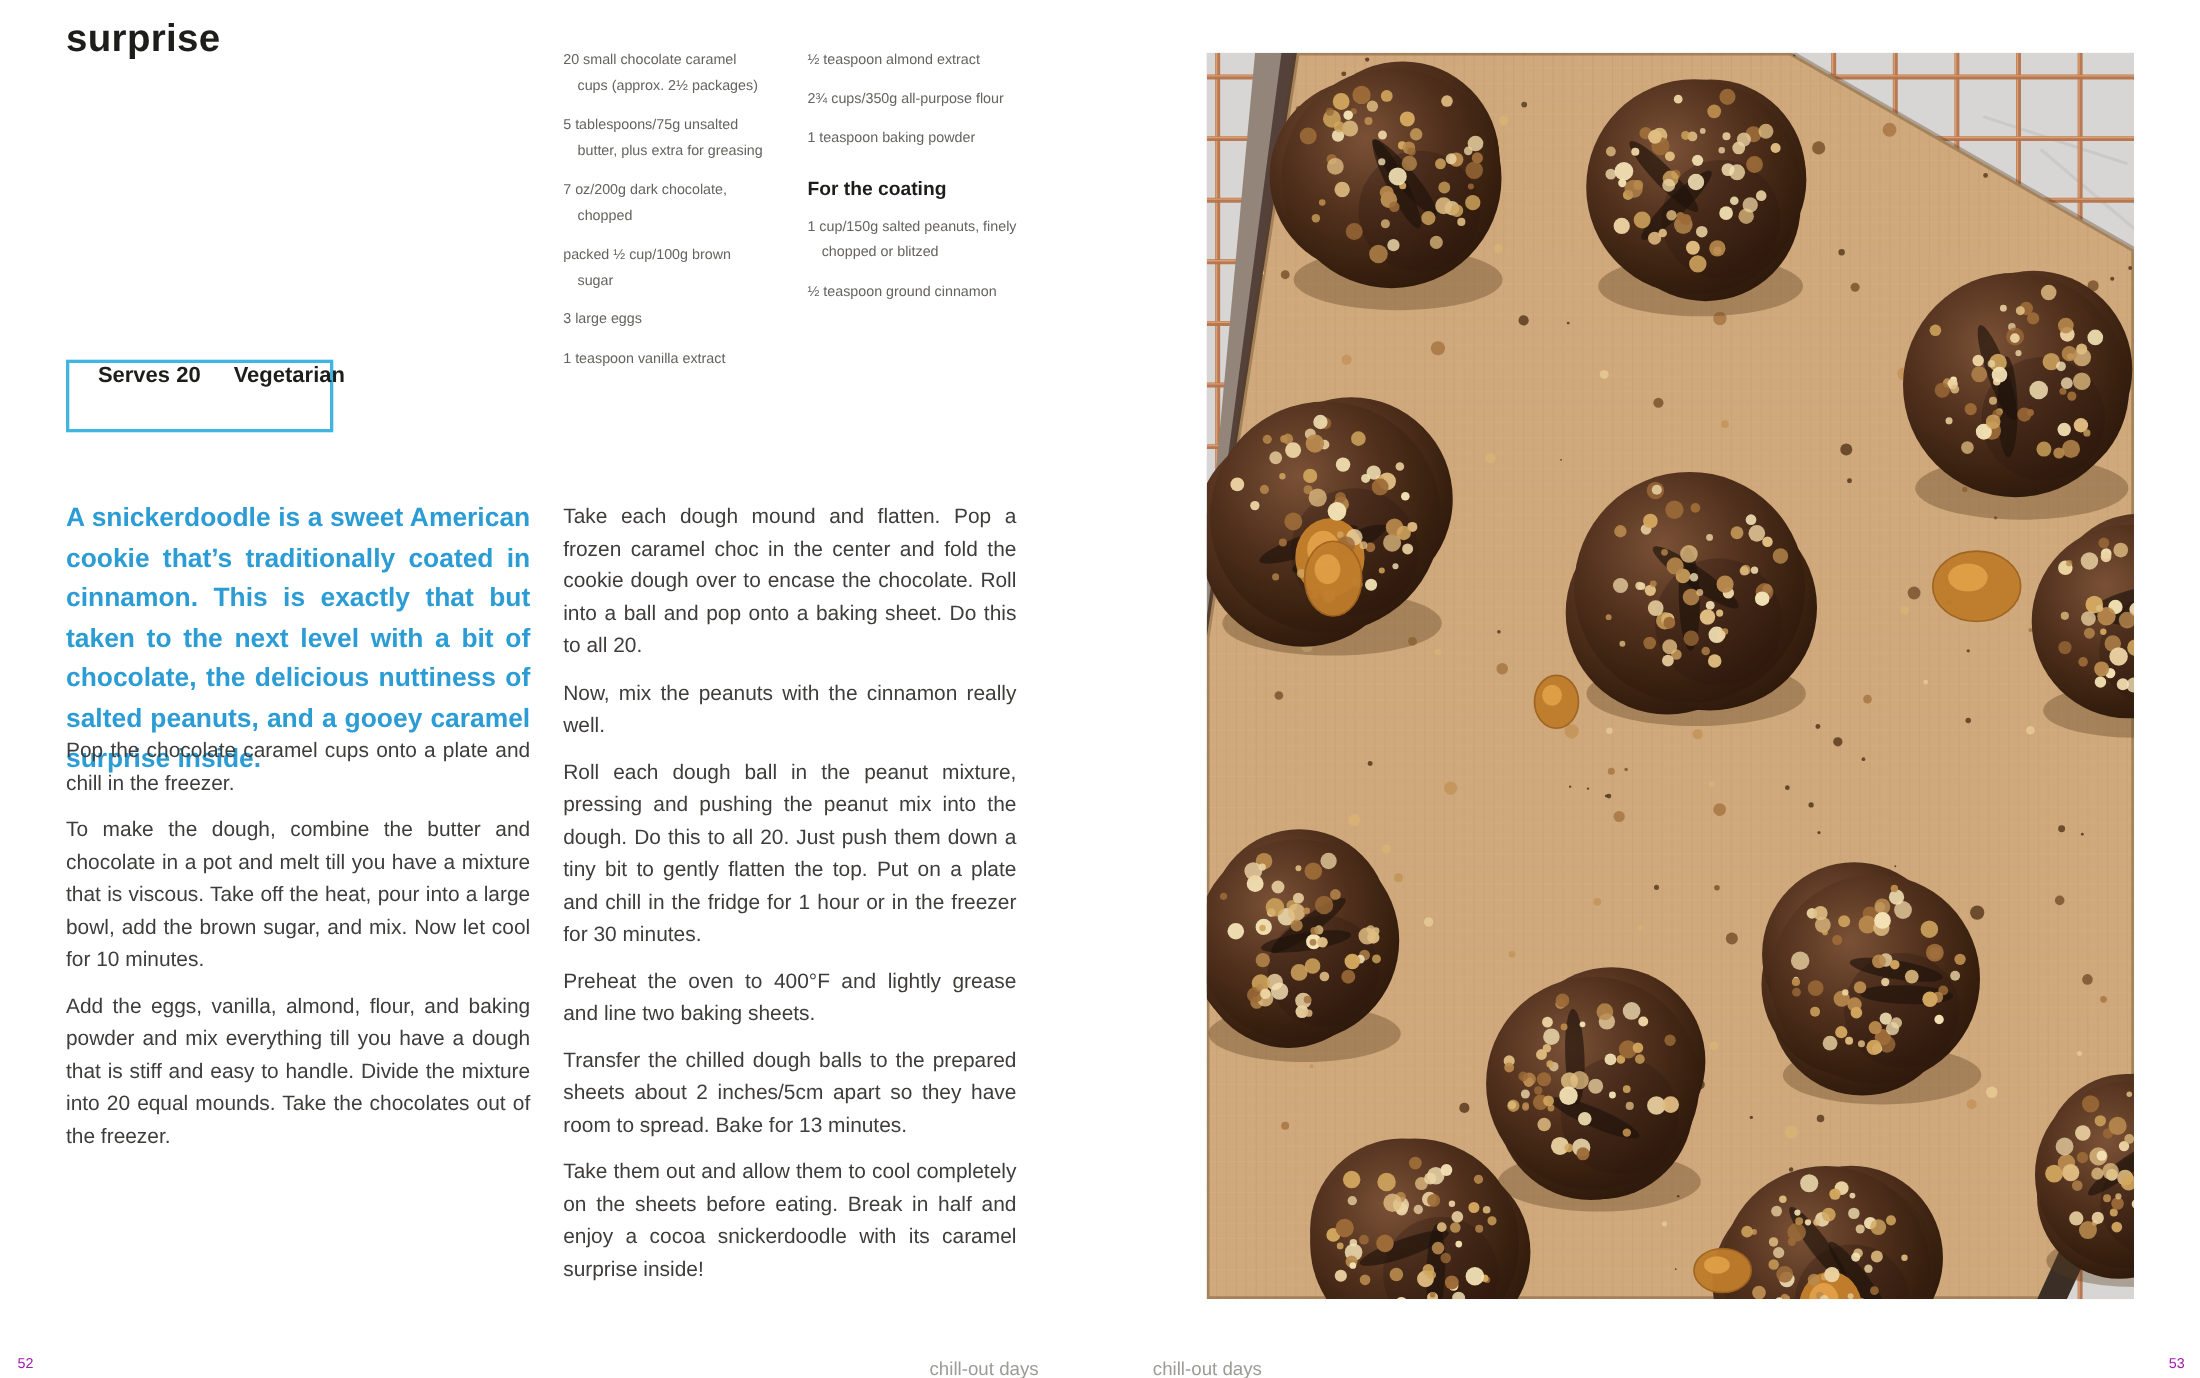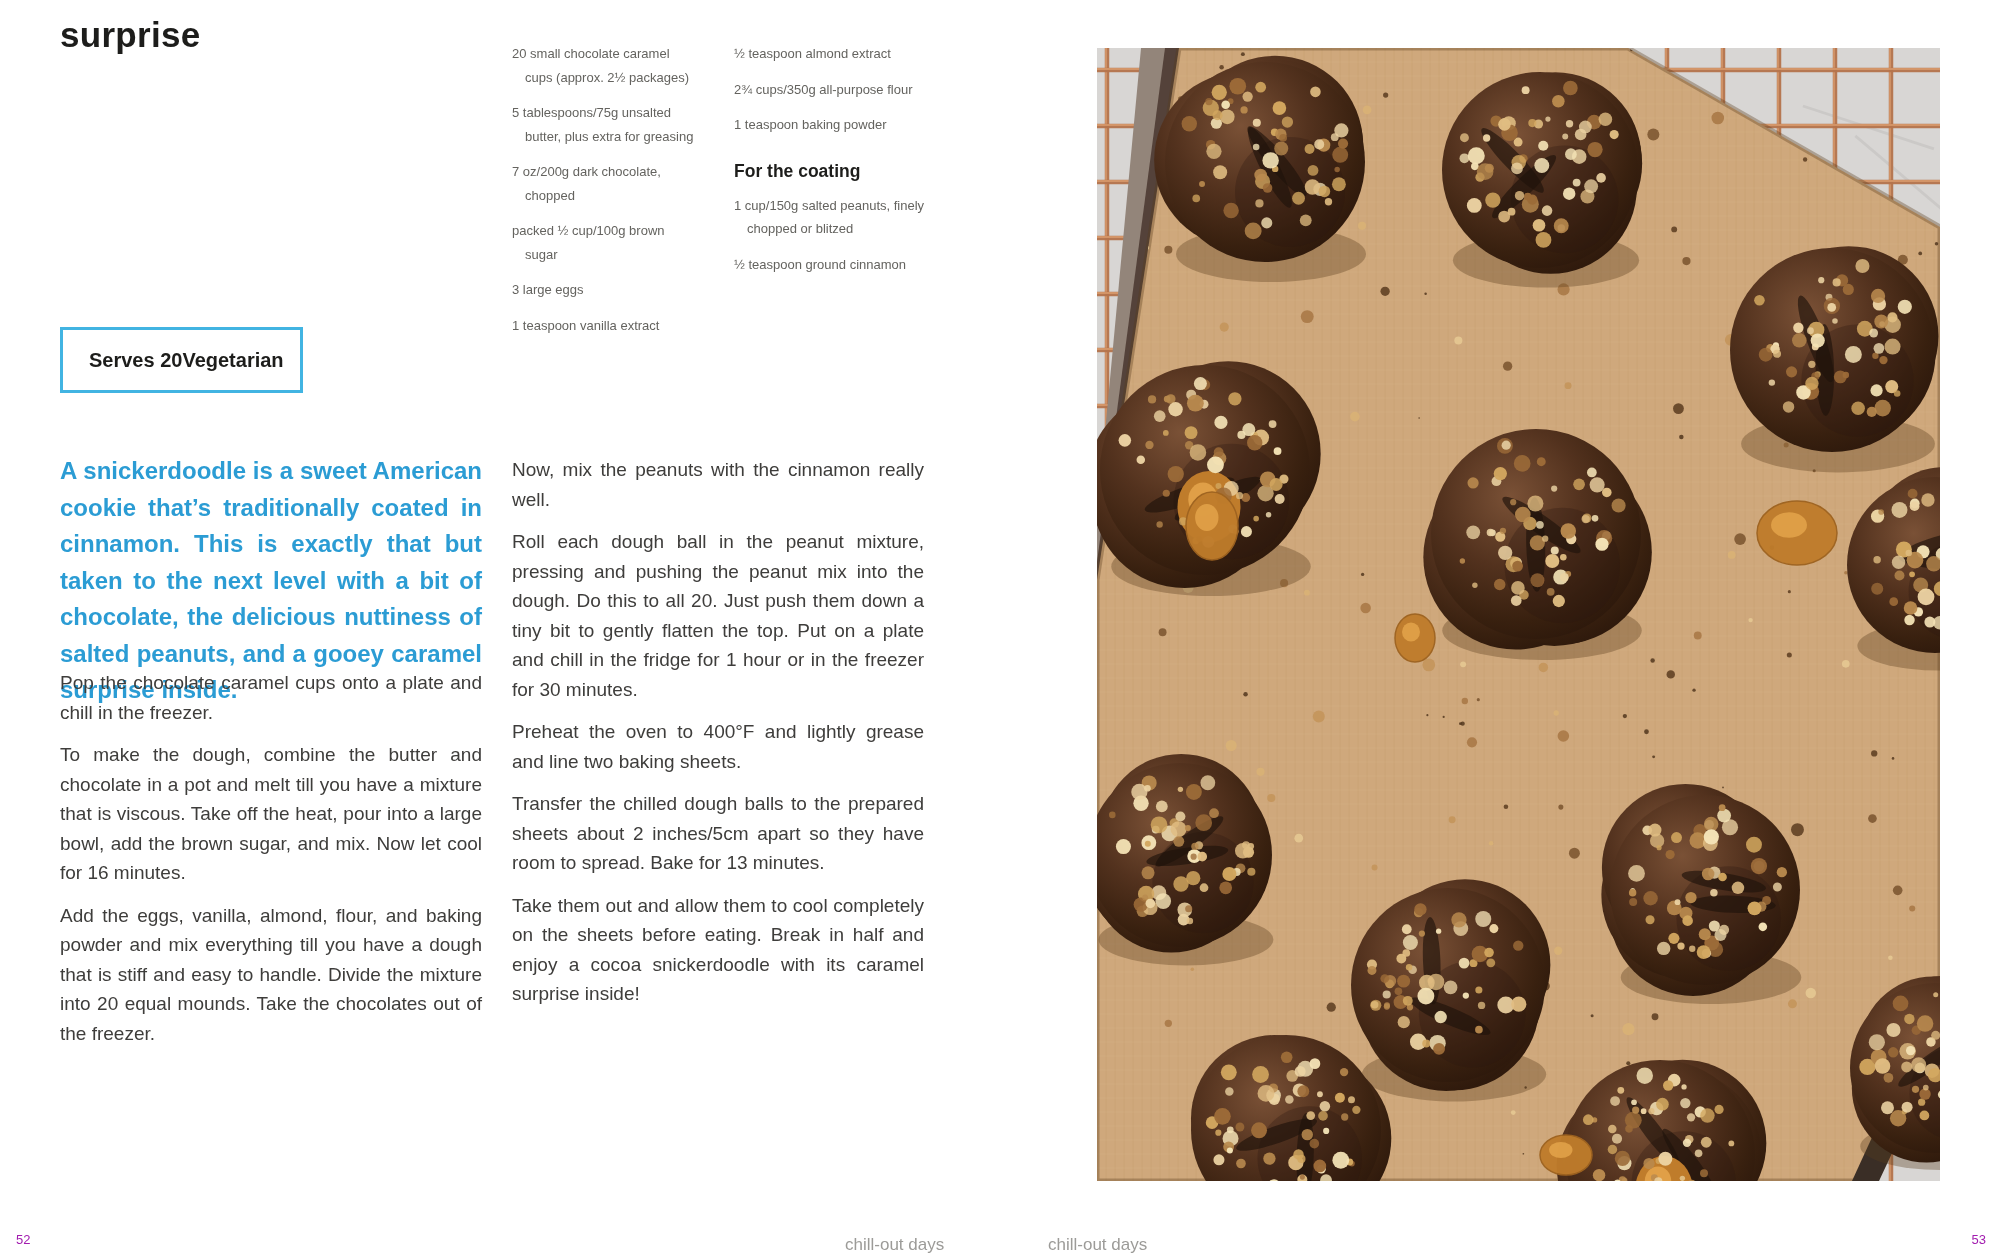--- a/index.html
+++ b/index.html
@@ -1,21 +1,21 @@
 <!DOCTYPE html>
 <html><head>
 <meta charset="utf-8">
 <style>
   html,body{margin:0;padding:0;background:#ffffff;}
   .spread{position:relative;width:2000px;height:1253px;background:#ffffff;overflow:hidden;
           font-family:"Liberation Sans","DejaVu Sans",sans-serif;color:#1c1c1a;}
   .title{position:absolute;left:60px;top:12px;margin:0;font-size:35px;font-weight:700;
          line-height:46px;letter-spacing:0.3px;color:#1d1d1b;}
   .serves-box{position:absolute;left:60px;top:327px;width:243px;height:66px;box-sizing:border-box;
-              border:3px solid #41b4e2;display:flex;align-items:center;padding-left:26px;
+              border:3px solid #41b4e2;display:flex;align-items:flex-start;padding-left:26px;gap:30px;
               font-size:20px;font-weight:600;color:#1d1d1b;white-space:nowrap;}
   .intro{position:absolute;left:60px;top:453px;width:422px;margin:0;font-size:24px;font-weight:700;
          line-height:36.5px;color:#2b9cd4;text-align:justify;}
   .steps p{margin:0 0 13px 0;font-size:19px;line-height:29.5px;color:#3e3d3b;text-align:justify;}
   .steps-left{position:absolute;left:60px;top:668px;width:422px;}
   .steps-right{position:absolute;left:512px;top:455px;width:412px;}
   .ing-col1{position:absolute;left:512px;top:42px;width:184px;}
   .ing-col2{position:absolute;left:734px;top:42px;width:198px;}
   .ing{font-size:13px;line-height:23.5px;color:#64635f;margin:0 0 12px 0;
        padding-left:13px;text-indent:-13px;}
@@ -38,21 +38,21 @@
 
   <div class="serves-box">
     <span>Serves 20</span>
     <span>Vegetarian</span>
   </div>
 
   <p class="intro">A snickerdoodle is a sweet American cookie that’s traditionally coated in cinnamon. This is exactly that but taken to the next level with a bit of chocolate, the delicious nuttiness of salted peanuts, and a gooey caramel surprise inside.</p>
 
   <div class="steps steps-left">
       <p class="step">Pop the chocolate caramel cups onto a plate and chill in the freezer.</p>
-      <p class="step">To make the dough, combine the butter and chocolate in a pot and melt till you have a mixture that is viscous. Take off the heat, pour into a large bowl, add the brown sugar, and mix. Now let cool for 16 minutes.</p>
+      <p class="step">To make the dough, combine the butter and chocolate in a pot and melt till you have a mixture that is viscous. Take off the heat, pour into a large bowl, add the brown sugar, and mix. Now let cool for 10 minutes.</p>
       <p class="step">Add the eggs, vanilla, almond, flour, and baking powder and mix everything till you have a dough that is stiff and easy to handle. Divide the mixture into 20 equal mounds. Take the chocolates out of the freezer.</p>
     </div>
 
   <div class="ing-col1">
       <div class="ing">20 small chocolate caramel cups (approx. 2½ packages)</div>
       <div class="ing">5 tablespoons/75g unsalted butter, plus extra for greasing</div>
       <div class="ing">7 oz/200g dark chocolate, chopped</div>
       <div class="ing">packed ½ cup/100g brown sugar</div>
       <div class="ing">3 large eggs</div>
       <div class="ing">1 teaspoon vanilla extract</div>
@@ -65,20 +65,21 @@
         <div class="ing">1 teaspoon baking powder</div>
       </div>
     <div class="coating-header">For the coating</div>
     <div>
         <div class="ing">1 cup/150g salted peanuts, finely chopped or blitzed</div>
         <div class="ing">½ teaspoon ground cinnamon</div>
       </div>
   </div>
 
   <div class="steps steps-right">
+      <p class="step">Take each dough mound and flatten. Pop a frozen caramel choc in the center and fold the cookie dough over to encase the chocolate. Roll into a ball and pop onto a baking sheet. Do this to all 20.</p>
       <p class="step">Now, mix the peanuts with the cinnamon really well.</p>
       <p class="step">Roll each dough ball in the peanut mixture, pressing and pushing the peanut mix into the dough. Do this to all 20. Just push them down a tiny bit to gently flatten the top. Put on a plate and chill in the fridge for 1 hour or in the freezer for 30 minutes.</p>
       <p class="step">Preheat the oven to 400°F and lightly grease and line two baking sheets.</p>
       <p class="step">Transfer the chilled dough balls to the prepared sheets about 2 inches/5cm apart so they have room to spread. Bake for 13 minutes.</p>
       <p class="step">Take them out and allow them to cool completely on the sheets before eating. Break in half and enjoy a cocoa snickerdoodle with its caramel surprise inside!</p>
     </div>
 
   <div class="photo" id="photo">
       <svg width="843" height="1133" viewBox="0 0 843 1133">
         <defs>

